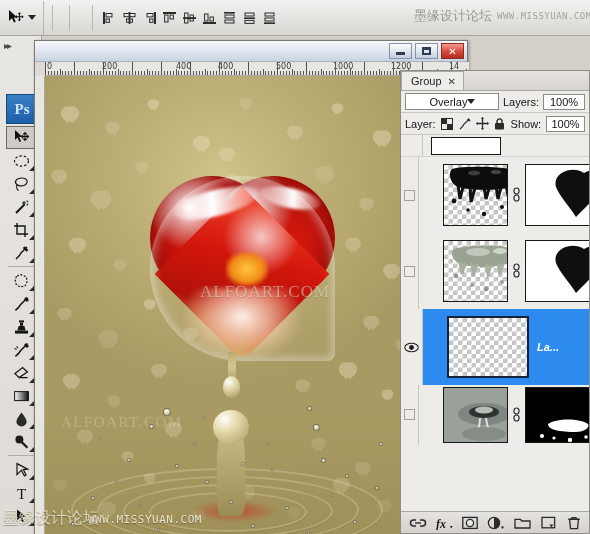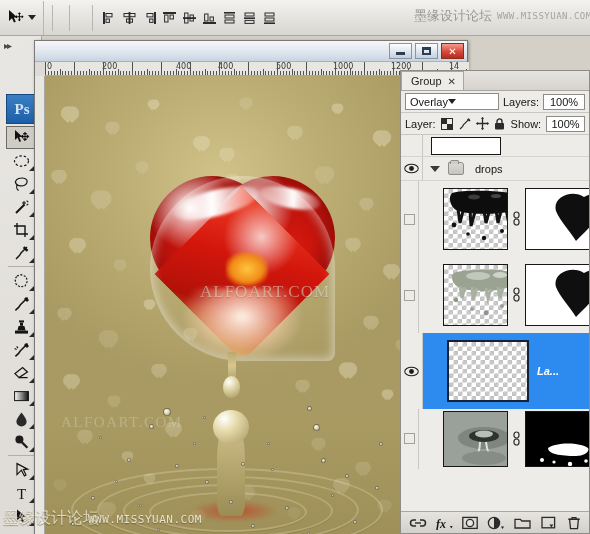--- a/index.html
+++ b/index.html
@@ -298,21 +298,21 @@
     display: flex; align-items: center; gap: 6px;
     font-size: 11px; color: #1e1e1e;
   }
   .tab-x { font-size: 10px; color: #3a3a3a; }
   .blend-row {
     height: 22px; display: flex; align-items: center; gap: 4px;
     padding: 0 4px; border-bottom: 1px solid #c9c7c2;
   }
   .blend-combo {
     width: 94px; height: 17px; background: #fff; border: 1px solid #8d8b86;
-    display: flex; align-items: center; justify-content: flex-start;
+    display: flex; align-items: center; justify-content: center;
     padding: 0 3px 0 4px; font-size: 11px; color: #141414;
   }
   .op-label { font-size: 11px; color: #141414; white-space: nowrap; }
   .num-field {
     width: 42px; height: 16px; background: #fff; border: 1px solid #8d8b86;
     font-size: 11px; color: #141414; text-align: center; line-height: 15px;
   }
   .lock-row {
     height: 22px; display: flex; align-items: center; gap: 5px;
     padding: 0 4px; border-bottom: 1px solid #c9c7c2;
@@ -953,31 +953,20 @@
     <span class="num-field">100%</span>
   </div>
 
   <div class="layer-list">
 
     <div class="layer-row" style="height:22px">
       <div class="eye-cell"></div>
       <div class="thumb white" style="width:70px;height:18px;margin-left:8px"></div>
     </div>
 
-    <div class="layer-row">
-      <div class="eye-cell">
-        <svg class="eye" viewBox="0 0 16 11">
-            <ellipse cx="8" cy="5.5" rx="7.2" ry="4.6" fill="none" stroke="#1d1d1d" stroke-width="1.1"></ellipse>
-            <circle cx="8" cy="5.5" r="2.6" fill="#1d1d1d"></circle>
-          </svg>
-      </div>
-      <span class="disclose" style="margin-left:7px"></span>
-      <span class="folder-ico" style="margin-left:8px"></span>
-      <span class="group-name" style="margin-left:11px">drops</span>
-    </div>
 
     <div class="thumb-row">
       <div class="eye-cell" style="height:76px;display:flex;align-items:center;justify-content:center">
         <span class="chk-sq"></span>
       </div>
       <div class="thumb" style="margin-left:24px">
         <svg width="80" height="60" viewBox="0 0 80 60">
             <path d="M8 4 C18 1 56 1 70 5 C74 9 72 18 66 22 C58 26 22 26 12 21 C6 17 4 8 8 4 Z" fill="#0d0d0d"></path>
             <path d="M14 20 l2 14 3-12 M26 21 l1 16 4-14 M40 22 l2 12 3-11 M52 21 l2 13 3-12 M62 20 l2 10 3-9" stroke="#111" stroke-width="3" fill="none"></path>
             <circle cx="10" cy="36" r="2.4" fill="#111"></circle>

